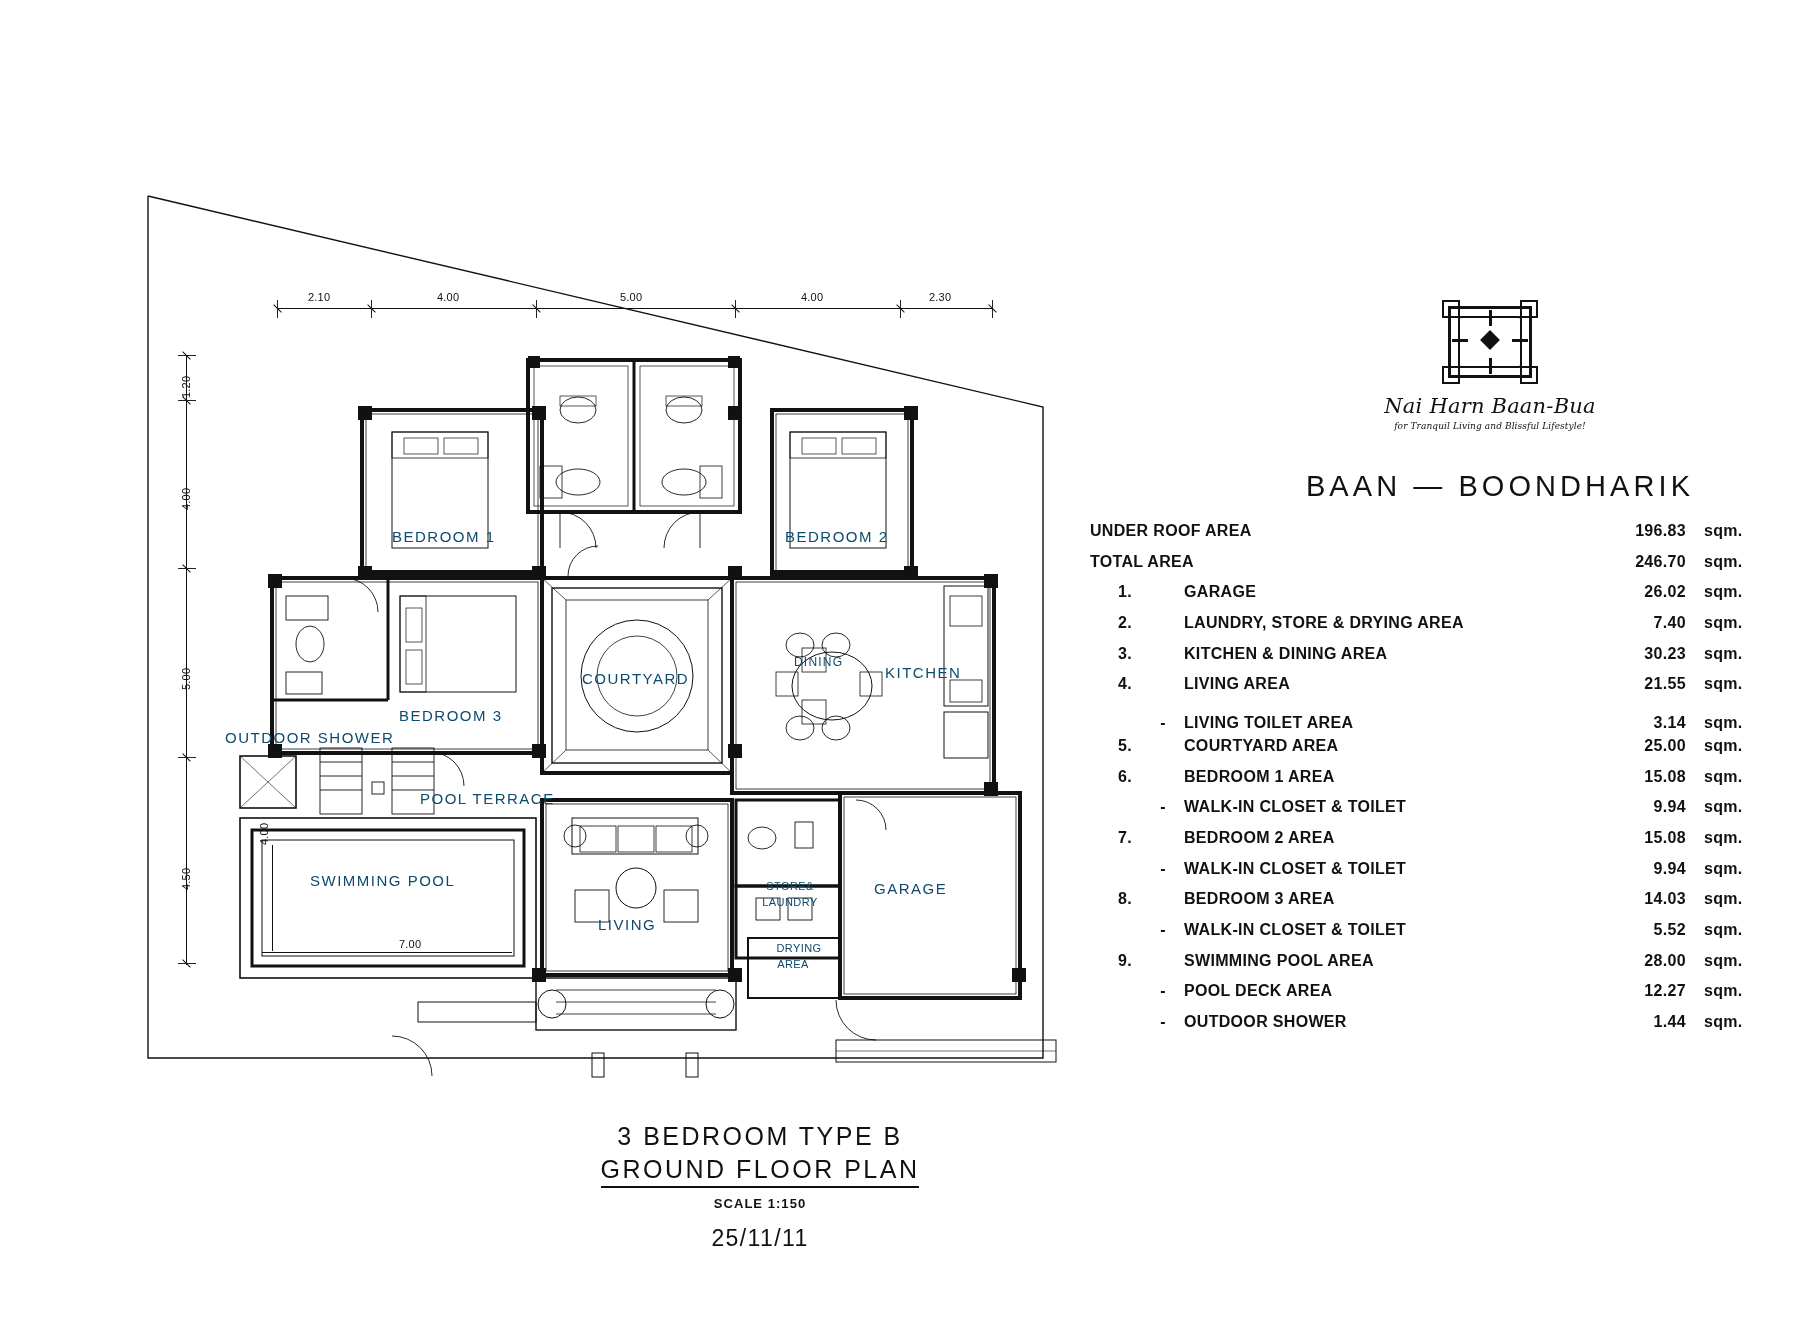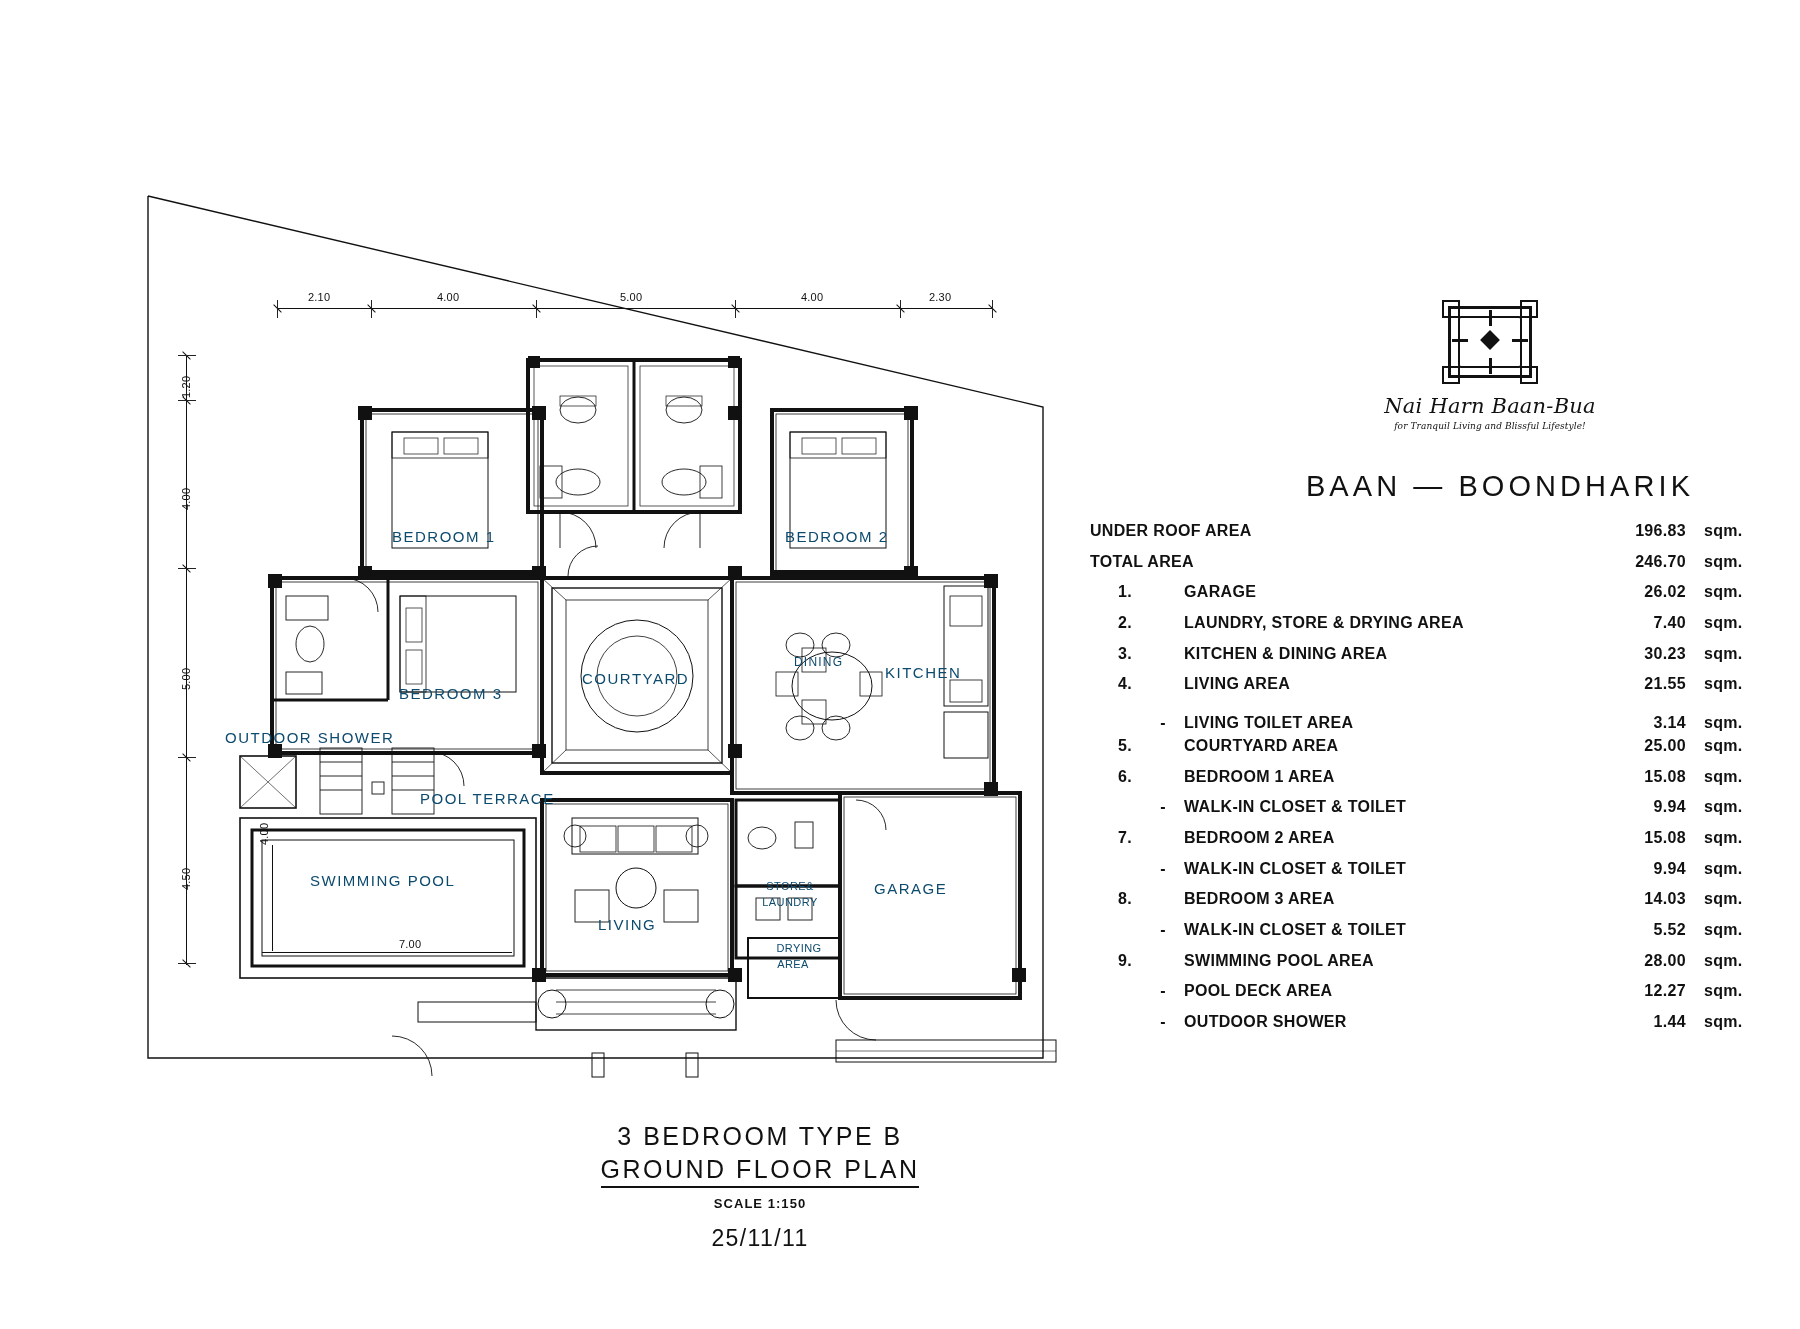--- a/index.html
+++ b/index.html
@@ -434,21 +434,21 @@
 
   <div>
     <div class="dim-label" style="left:372px; top:938px;margin-left:27px;">7.00</div>
     <div class="dim-label vert" style="left:258px; top:845px;">4.00</div>
     <div class="dimline" style="left:262px; top:952px; width:250px; height:1px;"></div>
     <div class="dimline" style="left:272px; top:845px; width:1px; height:106px;"></div>
   </div>
 
   <div class="room-label" style="left:392px; top:528px;">BEDROOM 1</div>
   <div class="room-label" style="left:785px; top:528px;">BEDROOM 2</div>
-  <div class="room-label" style="left:399px; top:685px;text-align:right;">BEDROOM 3</div>
+  <div class="room-label" style="left:399px; top:707px;text-align:right;">BEDROOM 3</div>
   <div class="room-label" style="left:582px; top:670px;">COURTYARD</div>
   <div class="room-label" style="left:794px; top:655px; font-size:12px;">DINING</div>
   <div class="room-label" style="left:885px; top:664px;">KITCHEN</div>
   <div class="room-label" style="left:598px; top:916px;">LIVING</div>
   <div class="room-label" style="left:874px; top:880px;">GARAGE</div>
   <div class="room-label small" style="left:745px; top:880px; width:90px;">STORE&amp;</div>
   <div class="room-label small" style="left:745px; top:896px; width:90px;text-align:center;">LAUNDRY</div>
   <div class="room-label small" style="left:748px; top:942px; width:102px;">DRYING</div>
   <div class="room-label small" style="left:748px; top:958px; width:90px;">AREA</div>
   <div class="room-label" style="left:310px; top:872px;">SWIMMING  POOL</div>

